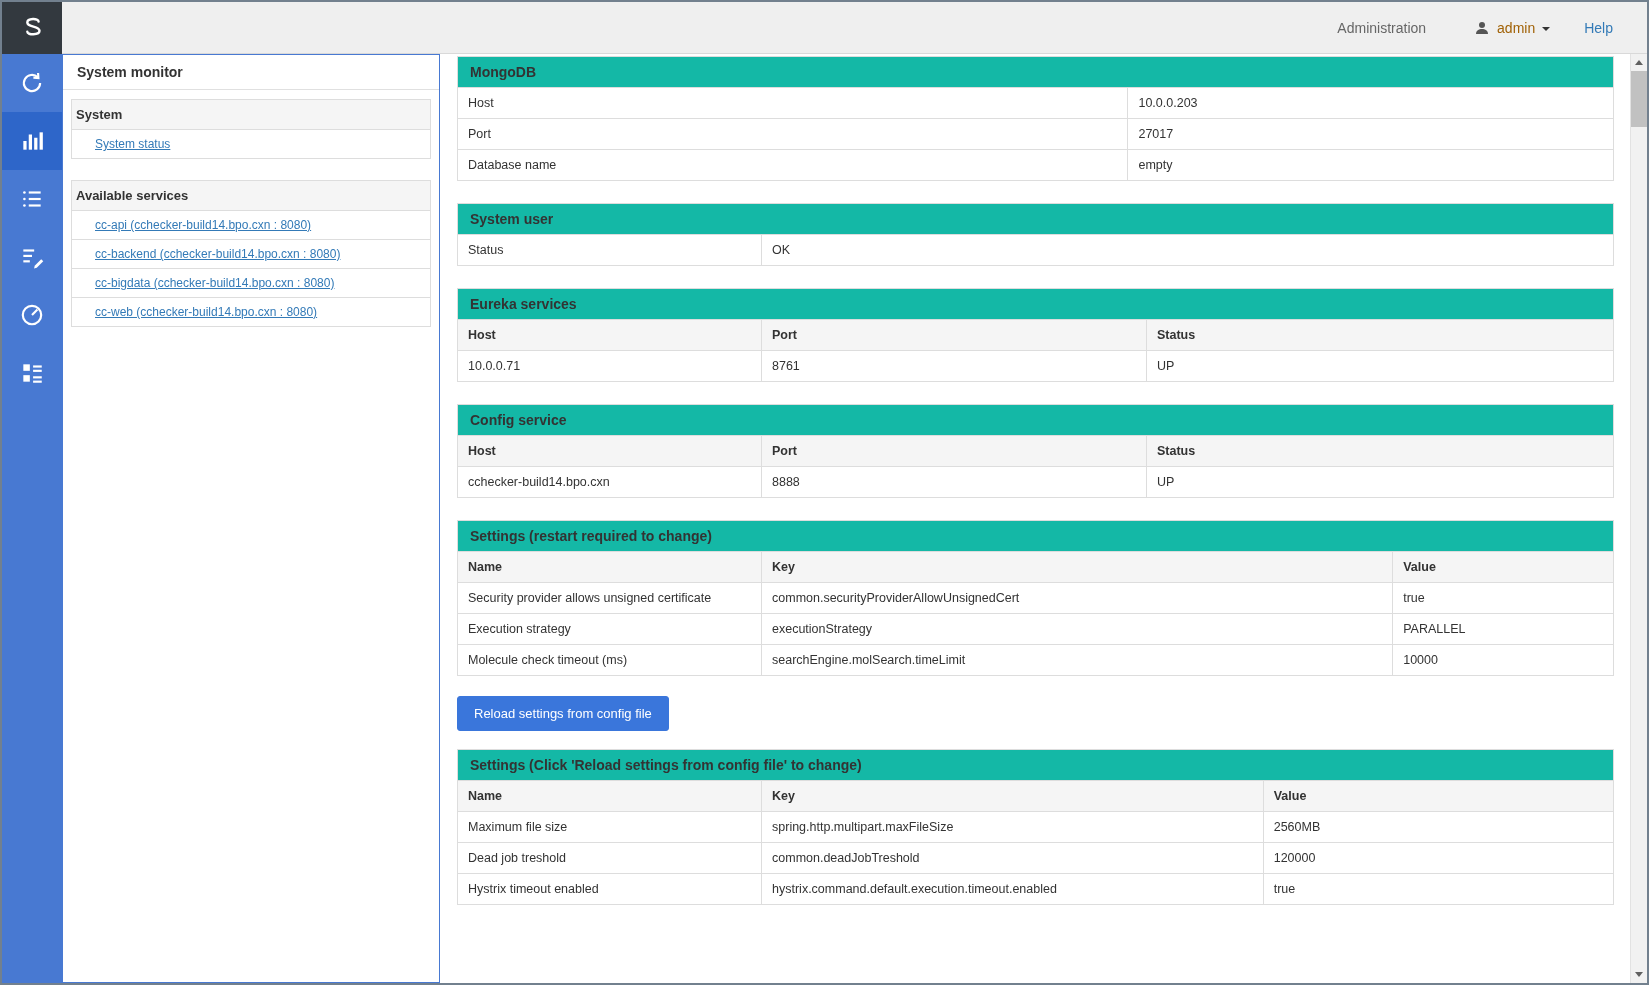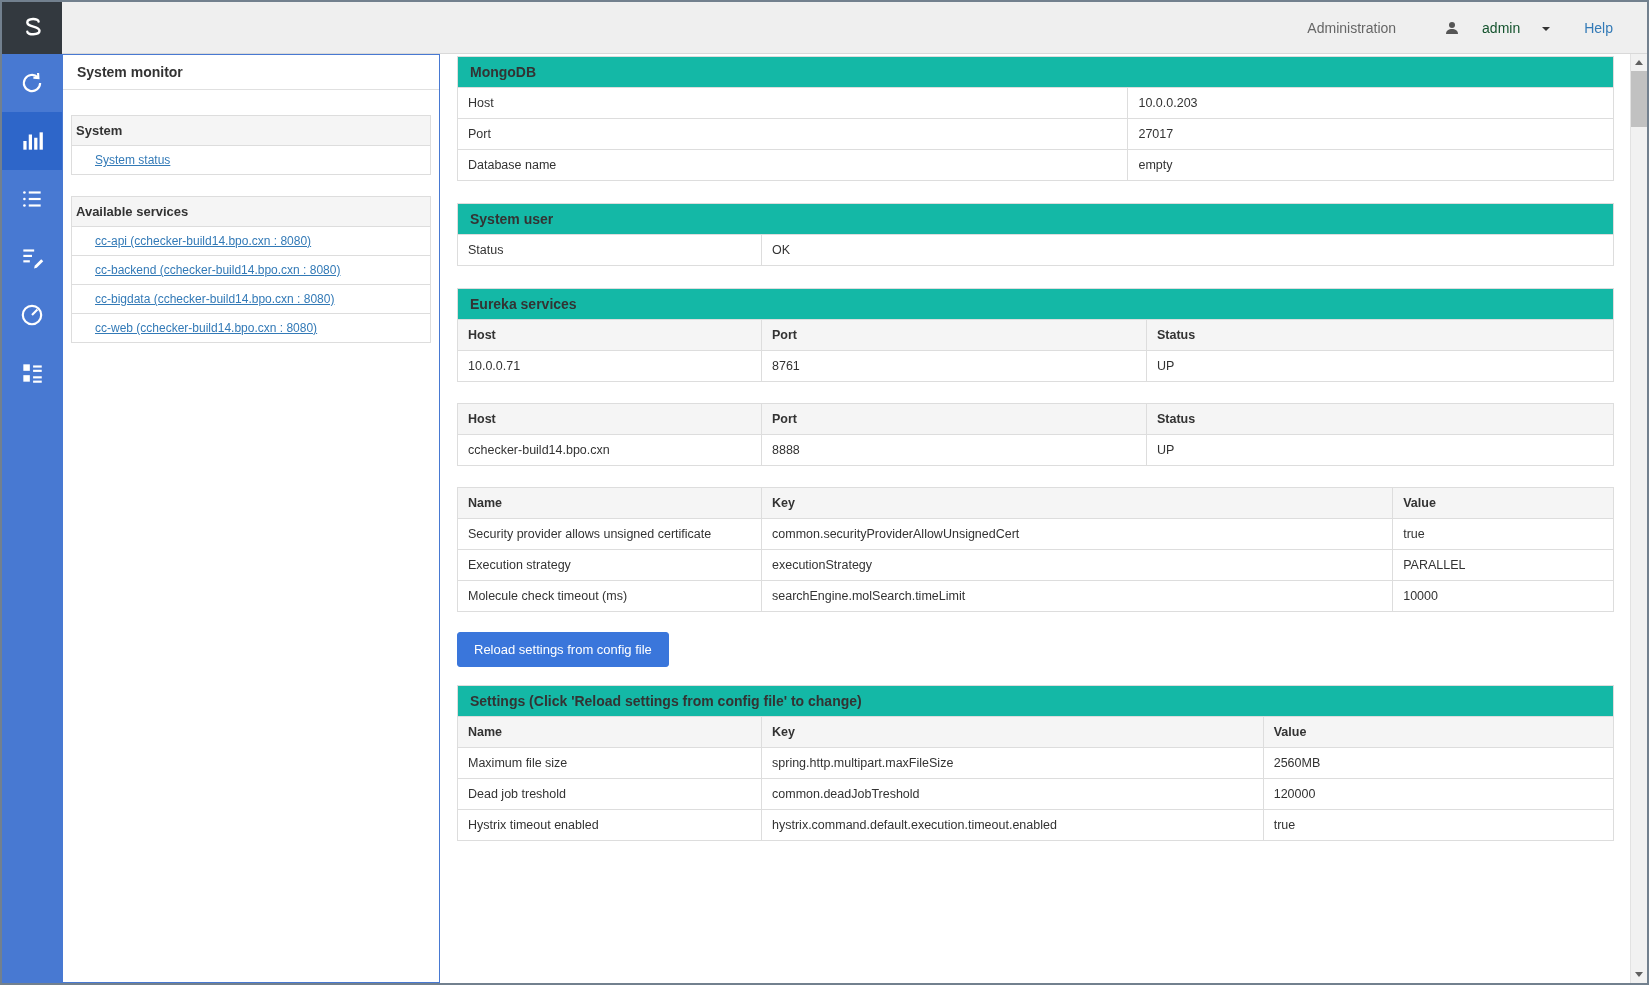--- a/index.html
+++ b/index.html
@@ -13,28 +13,28 @@
   .logo { height:52px; flex:0 0 52px; background:#33393f; display:flex; align-items:center; justify-content:center; cursor:pointer; }
   .nav-item { height:58px; display:flex; align-items:center; justify-content:center; cursor:pointer; }
   .nav-item.active { background:#2e66c9; }
   .nav-item svg { display:block; }
 
   
   .main-col { flex:1; display:flex; flex-direction:column; min-width:0; }
   .topbar { height:52px; flex:0 0 52px; background:#efefef; border-bottom:1px solid #d9d9d9;
             display:flex; align-items:center; justify-content:flex-end; padding-right:34px; font-size:14px; }
   .tb-admin { color:#666; margin-right:48px; cursor:pointer; }
-  .tb-user { display:flex; align-items:center; gap:22px; color:#14532d; cursor:pointer; margin-right:34px; }
+  .tb-user { display:flex; align-items:center; gap:7px; color:#a16207; cursor:pointer; margin-right:34px; }
   .caret { width:0; height:0; border-left:4px solid transparent; border-right:4px solid transparent; border-top:4px solid #333; margin-top:2px; }
   .tb-help { color:#337ab7; text-decoration:none; cursor:pointer; }
 
   .content { flex:1; display:flex; min-height:0; background:#fff; }
 
   
-  .panel { flex:0 0 378px; width:378px; border:1px solid #4879d2; background:#fff; display:flex; flex-direction:column;gap:16px; }
+  .panel { flex:0 0 378px; width:378px; border:1px solid #4879d2; background:#fff; display:flex; flex-direction:column; }
   .panel-title { padding:9px 14px; font-size:14px; font-weight:bold; color:#333; border-bottom:1px solid #e0e0e0; }
   .panel-body { padding:9px 8px; }
   .p-sec { margin-bottom:21px; }
   .p-sec-h { background:#f5f5f5; border:1px solid #ddd; padding:7px 4px; font-weight:bold; font-size:13px; color:#333; }
   .p-row { border:1px solid #ddd; border-top:none; padding:7px 12px; font-size:12px; background:#fff; }
   .p-row a { color:#337ab7; text-decoration:underline; cursor:pointer;margin-left:11px; }
 
   
   .scrollarea { flex:1; min-width:0; padding:2px 16px 0 17px; overflow:hidden; }
   .sec { margin-bottom:22px; }
@@ -225,20 +225,21 @@
                 <td>10.0.0.71</td>
                 <td>8761</td>
                 <td>UP</td>
               </tr>
             </tbody>
           </table>
         </section>
 
         
         <section class="sec">
+          <div class="sec-h">Config service</div>
           <table class="tbl">
             <colgroup>
                 <col style="width:26.3%">
                 <col style="width:33.3%">
                 <col>
               </colgroup>
             <tbody>
               <tr>
                 <th>Host</th>
                 <th>Port</th>
@@ -248,20 +249,21 @@
                 <td>cchecker-build14.bpo.cxn</td>
                 <td>8888</td>
                 <td>UP</td>
               </tr>
             </tbody>
           </table>
         </section>
 
         
         <section class="sec" style="margin-bottom:0;">
+          <div class="sec-h">Settings (restart required to change)</div>
           <table class="tbl">
             <colgroup>
                 <col style="width:26.3%">
                 <col style="width:54.6%">
                 <col>
               </colgroup>
             <tbody>
               <tr>
                 <th>Name</th>
                 <th>Key</th>

